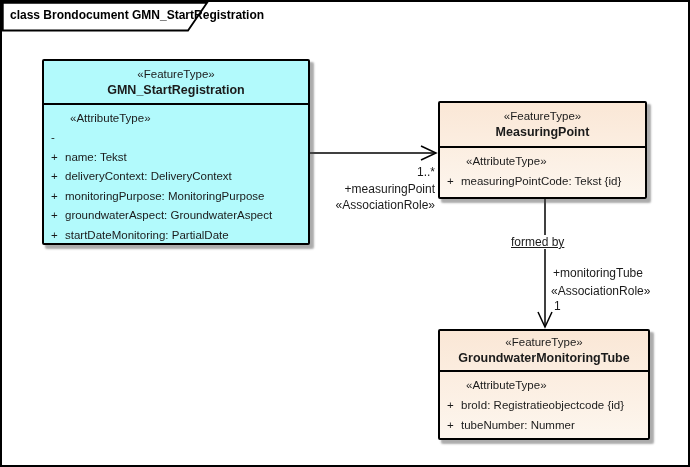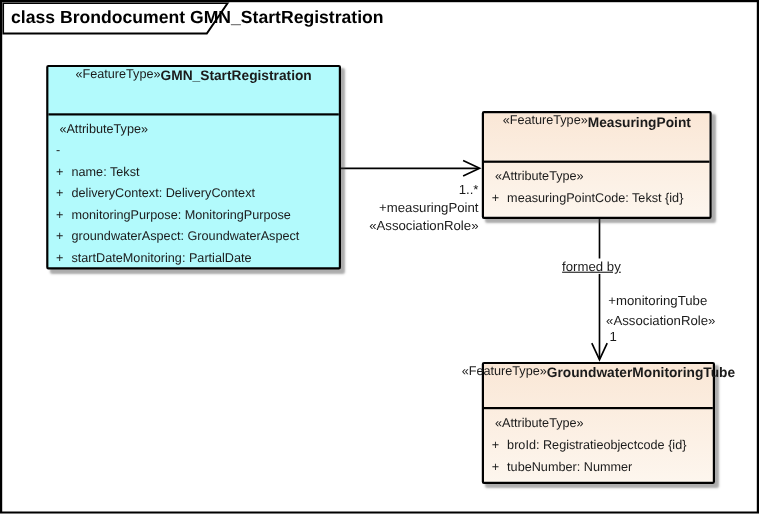--- a/index.html
+++ b/index.html
@@ -9,42 +9,42 @@
     border:2px solid var(--border,#000);
     box-sizing:border-box;
     font-family:"Liberation Sans", sans-serif;
     color:#1b1b1b;
     overflow:hidden;
   }
   .overlay { position:absolute; left:0; top:0; width:686px; height:463px; pointer-events:none; }
 
   .frame-title {
     position:absolute; left:8px; top:6px; width:230px;
-    font-size:16px; font-weight:bold; color:#000; white-space:nowrap;
+    font-size:12px; font-weight:bold; color:#000; white-space:nowrap;
   }
 
   .uml-box {
     position:absolute; box-sizing:border-box;
     border:2px solid var(--border,#000);
     border-radius:2px;
     box-shadow:3.5px 3.5px 2px rgba(70,70,70,0.45);
   }
   .box-cyan { background:var(--c1,#B2FAFC); }
   .box-tan  { background:linear-gradient(to bottom, var(--c2top,#FAE7D6) 0%, var(--c2bot,#FDF6EE) 100%); }
 
   .box-header {
-    box-sizing:border-box; text-align:right;
+    box-sizing:border-box; text-align:center;
     border-bottom:2px solid var(--border,#000);
-    display:flex; flex-direction:row; justify-content:center;
+    display:flex; flex-direction:column; justify-content:center;
   }
   .stereo { font-size:11.5px; line-height:15px; }
   .cls-name { font-size:12.5px; font-weight:bold; line-height:16px; }
 
   .attr-area { box-sizing:border-box; padding-top:4px; font-size:11.5px; }
-  .attr-head { padding-left:10px; line-height:19px; }
+  .attr-head { padding-left:26px; line-height:19px; }
   .attr-row { display:flex; line-height:19.5px; }
   .attr-row .vis { width:21px; padding-left:7px; box-sizing:border-box; flex:none; }
   .attr-row .attr-text { white-space:nowrap; }
   .lh20 .attr-head { line-height:20px; }
   .lh20 .attr-row { line-height:20px; }
 
   .conn-label { position:absolute; font-size:12px; white-space:nowrap; color:#1b1b1b; }
   .assoc1-block { left:318px; top:162px; width:115px; text-align:right; line-height:16.5px; }
   .formed-by { left:506px; top:233px; background:var(--bg,#fff); padding:0 3px;text-decoration:underline; }
   .monitoring-tube-role { left:551px; top:264px; }

